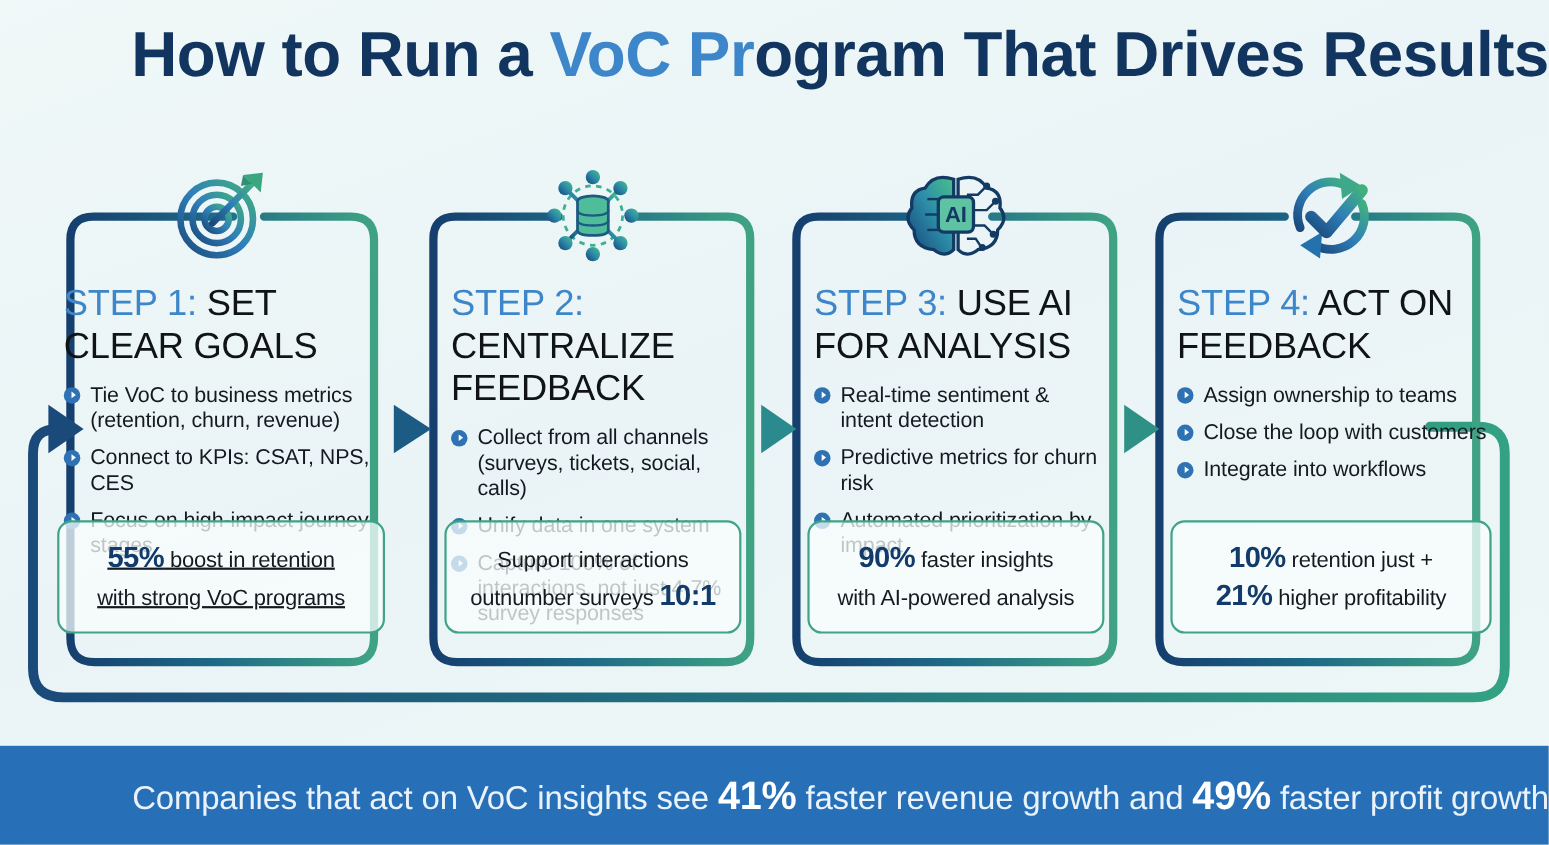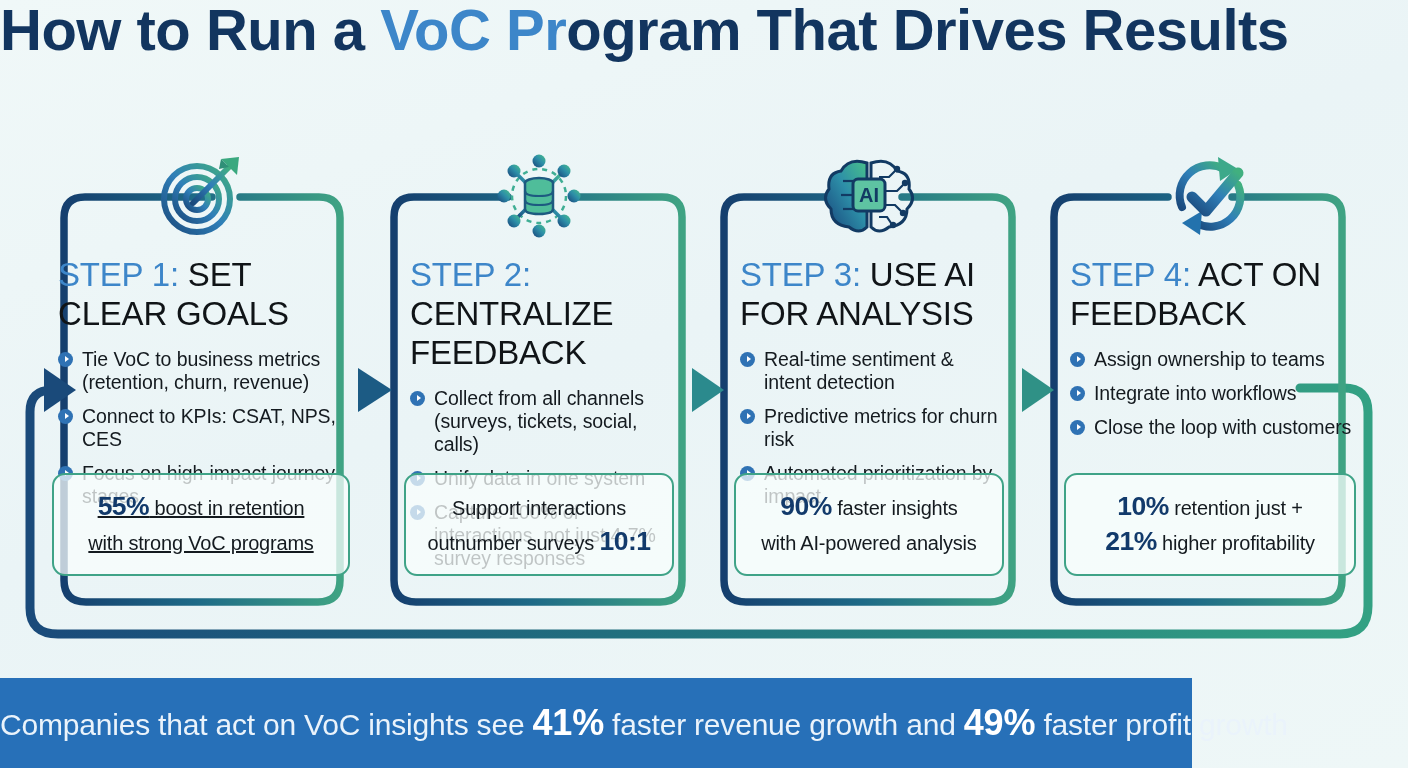--- a/index.html
+++ b/index.html
@@ -11,21 +11,21 @@
   }
   .stage{position:absolute;inset:0;}
 
   
   .bg{
     position:absolute;left:0;top:0;width:1408px;height:768px;
     background:linear-gradient(160deg,#f0f8f8 0%,#eaf4f6 45%,#eef7f7 100%);
   }
 
   
-  .header{position:absolute;left:0;top:0;width:1408px;text-align:left;}
+  .header{position:absolute;left:0;top:20px;width:1408px;text-align:right;}
   .title{
     font-size:58px;font-weight:bold;color:#12355f;letter-spacing:-0.5px;
     line-height:1.05;margin:0;white-space:nowrap;
   }
   .title .accent{color:#3d86c9;}
   .subtitle{
     font-size:31px;color:#14202c;margin:10px 0 0 0;font-weight:400;
     letter-spacing:-0.2px;white-space:nowrap;
   }
 
@@ -80,22 +80,22 @@
     font-size:20px;line-height:1.33;color:#141a1f;letter-spacing:-0.2px;
   }
   .statbox .big{font-size:26.5px;font-weight:bold;color:#123a6b;letter-spacing:-0.5px;}
   .card-1 .statbox{bottom:44px;text-decoration:underline;}
   .card-2 .statbox{bottom:44px;}
   .card-3 .statbox{bottom:44px;}
   .card-4 .statbox{bottom:44px;}
 
   
   .banner{
-    position:absolute;left:0;bottom:0;width:1192px;height:90px;
-    background:#2770b8;display:flex;align-items:center;justify-content:flex-start;
+    position:absolute;left:0;bottom:0;width:1408px;height:90px;
+    background:#2770b8;display:flex;align-items:center;justify-content:flex-end;
   }
   .banner-text{
     color:#eaf3fb;font-size:30px;letter-spacing:-0.2px;white-space:nowrap;
   }
   .banner-text .big{font-weight:bold;font-size:36px;color:#ffffff;}
 </style>
 </head>
 <body>
 
 <div class="stage">
@@ -290,22 +290,22 @@
           <path d="M 56 6 L 76 18 L 58 30 Z" fill="#3da98a"></path>
           <path d="M 76 34 A 30 30 0 0 1 34 72" fill="none" stroke="url(#gradIcon)" stroke-width="8" stroke-linecap="round"></path>
           <path d="M 40 60 L 20 72 L 38 84 Z" fill="#2372ad"></path>
           <path d="M 30 46 L 44 60 L 76 22" fill="none" stroke="url(#gradIcon)" stroke-width="11" stroke-linecap="round" stroke-linejoin="round"></path>
         </svg>
       </div>
       <div class="card-body">
         <h2 class="step-head"><span class="step-label">STEP 4:</span><span> ACT ON FEEDBACK</span></h2>
         <ul class="bullets">
           <li><span class="bullet-icon"></span><span>Assign ownership to teams</span></li>
+          <li><span class="bullet-icon"></span><span>Close the loop with customers</span></li>
           <li><span class="bullet-icon"></span><span>Integrate into workflows</span></li>
-          <li><span class="bullet-icon"></span><span>Close the loop with customers</span></li>
         </ul>
       </div>
       <div class="statbox"><span class="big">10%</span><span> retention just +</span><br><span></span><span class="big">21%</span><span> higher profitability</span></div>
     </div>
 
   </div>
 
   <div class="banner">
     <div class="banner-text"><span>Companies that act on VoC insights see </span><span class="big">41%</span><span> faster revenue growth and </span><span class="big">49%</span><span> faster profit growth</span></div>
   </div>

